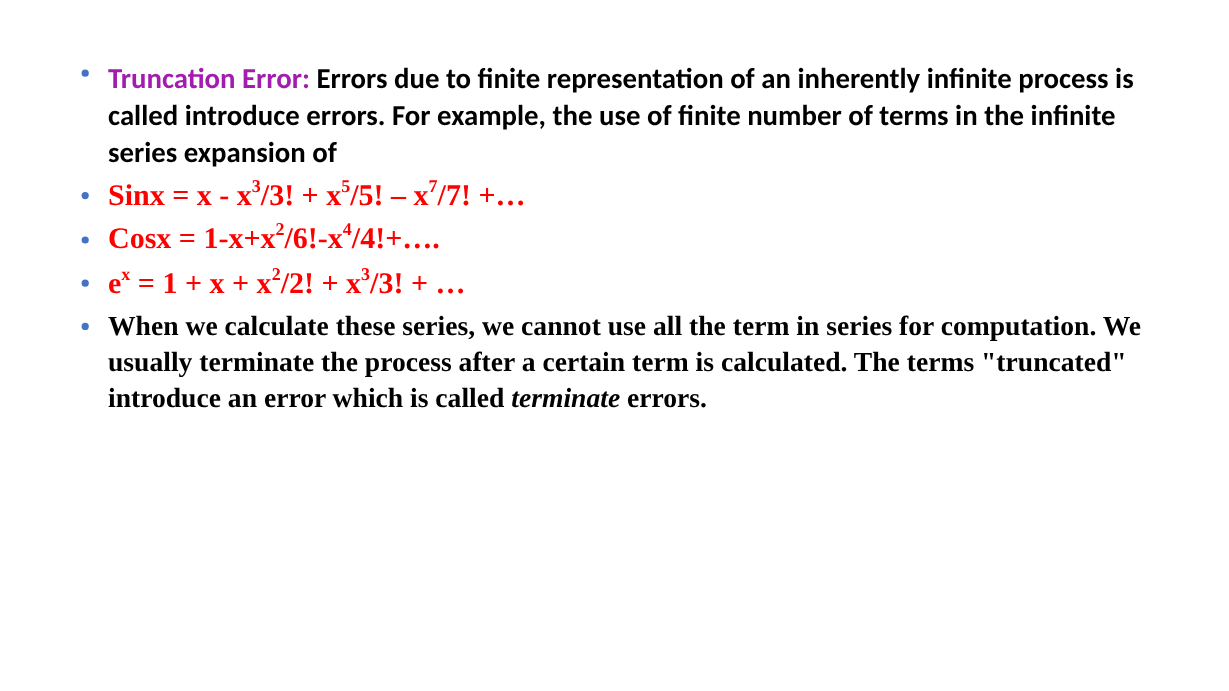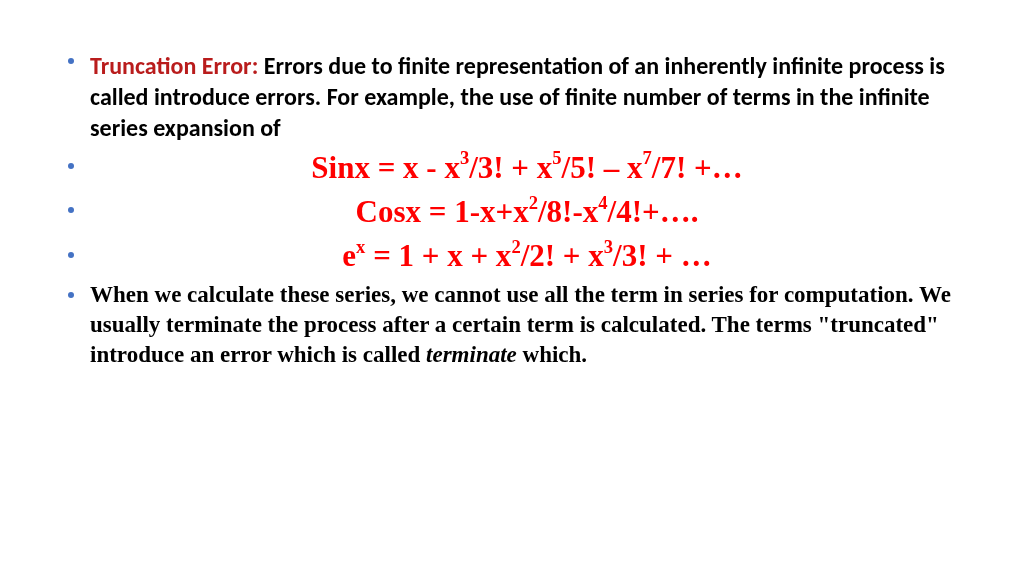--- a/index.html
+++ b/index.html
@@ -25,30 +25,29 @@
       height: 6px;
       background: #4472c4;
       border-radius: 50%;
     }
     .intro {
       font-size: 24px;
       font-weight: bold;
       color: #000;
     }
     .intro .label {
-      color: #b91c1c;
+      color: #a21caf;
       font-family: Calibri, Arial, sans-serif;
       text-align: center;
     }
     .formula {
       font-family: "Bookman Old Style", Georgia, serif;
-      font-size: 31px;
+      font-size: 25px;
       font-weight: bold;
       color: #ff0000;
-      text-align: center;
     }
     .explain {
       font-family: "Bookman Old Style", Georgia, serif;
       font-size: 23px;
       font-weight: bold;
       color: #000;
     }
     .explain .italic {
       font-style: italic;
     }
@@ -70,25 +69,25 @@
     </span>
   </li>
 
   <li class="formula">
     <span class="bullet"></span>
     <span>Sinx = x - x</span><span class="sup">3</span><span>/3! + x</span><span class="sup">5</span><span>/5! – x</span><span class="sup">7</span><span>/7! +…</span>
   </li>
 
   <li class="formula">
     <span class="bullet"></span>
-    <span>Cosx = 1-x+x</span><span class="sup">2</span><span>/8!-x</span><span class="sup">4</span><span>/4!+….</span>
+    <span>Cosx = 1-x+x</span><span class="sup">2</span><span>/6!-x</span><span class="sup">4</span><span>/4!+….</span>
   </li>
 
   <li class="formula">
     <span class="bullet"></span>
     <span>e</span><span class="sup">x</span><span> = 1 + x + x</span><span class="sup">2</span><span>/2! + x</span><span class="sup">3</span><span>/3! + …</span>
   </li>
 
   <li class="explain">
     <span class="bullet"></span>
-    <span>When we calculate these series, we cannot use all the term in series for computation. We usually terminate the process after a certain term is calculated. The terms "truncated" introduce an error which is called </span><span class="italic">terminate</span><span> which.</span>
+    <span>When we calculate these series, we cannot use all the term in series for computation. We usually terminate the process after a certain term is calculated. The terms "truncated" introduce an error which is called </span><span class="italic">terminate</span><span> errors.</span>
   </li>
 </ul>
 
 </body></html>

